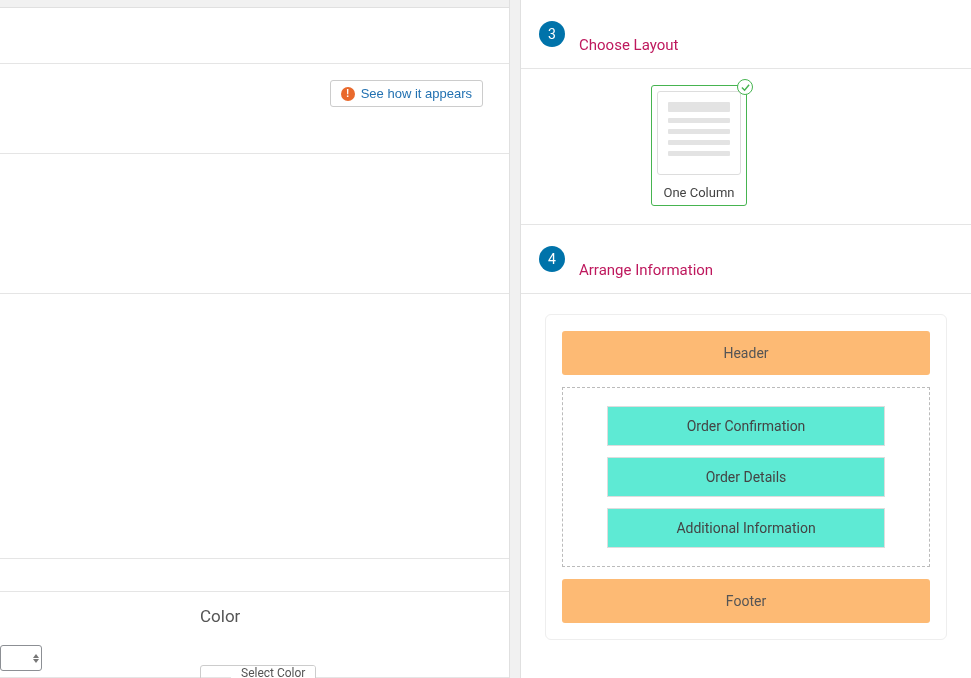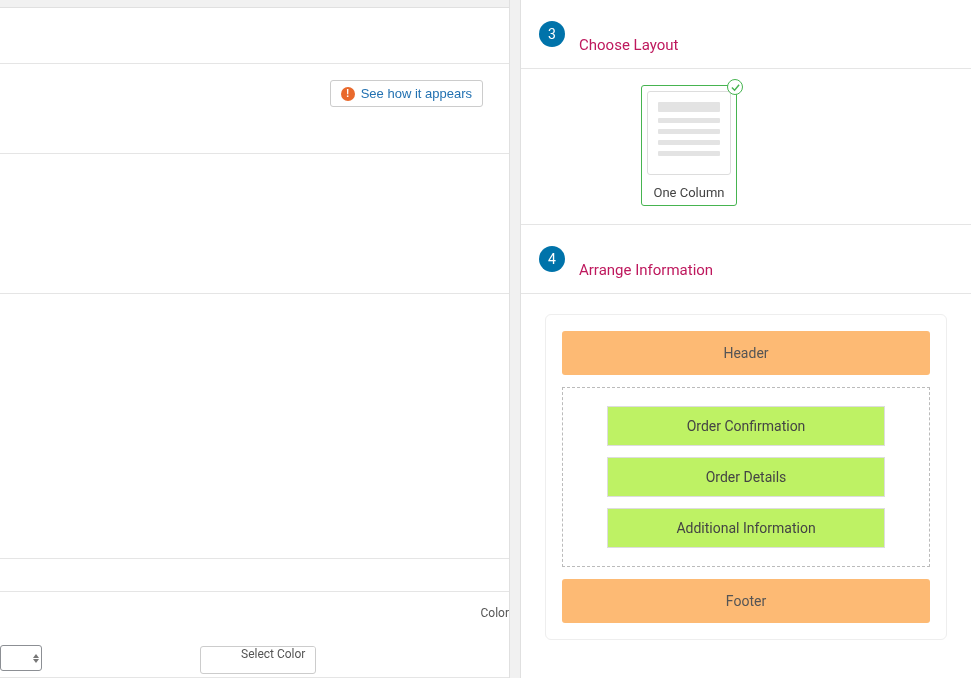--- a/index.html
+++ b/index.html
@@ -57,25 +57,24 @@
       width: 14px; height: 14px;
       border-radius: 50%;
       background: #e9692c;
       color: #fff;
       align-items: center;
       justify-content: center;
       font-size: 10px;
       font-weight: bold;
     }
     .color-label {
-      font-size: 12px;
+      font-size: 17px;
       color: #555;
-      margin-bottom: 14px;
+      margin-bottom: 27px;
       display: block;
-      text-align: right;
     }
     .color-picker {
       display: inline-flex;
       border: 1px solid #ccc;
       border-radius: 3px;
       overflow: hidden;
       align-items: flex-start;
       height: 28px;
     }
     .color-swatch {
@@ -168,20 +167,21 @@
       background: #fff;
       padding: 10px;
       display: flex;
       flex-direction: column;
       gap: 6px;
     }
     .layout-option.selected {
       border: 1px solid #46b450;
       padding: 5px;
       border-radius: 3px;
+      margin-left: 10px;
     }
     .layout-option.selected .check {
       position: absolute;
       top: -7px; right: -7px;
       width: 16px; height: 16px;
       border: 1.5px solid #46b450;
       border-radius: 50%;
       background: #fff;
       display: flex; align-items: center; justify-content: center;
     }
@@ -217,21 +217,21 @@
     .drop-zone {
       border: 1px dashed #bbb;
       margin: 12px 0;
       padding: 18px 44px;
       display: flex;
       flex-direction: column;
       gap: 11px;
     }
     .component {
       border: 1px solid #ddd;
-      background: #bef264;
+      background: #5eead4;
       text-align: center;
       padding: 11px 0;
       font-size: 14px;
       color: #444;
       cursor: move;
       position: relative;
     }
     .move-cursor {
       position: absolute;
       right: 60px;

